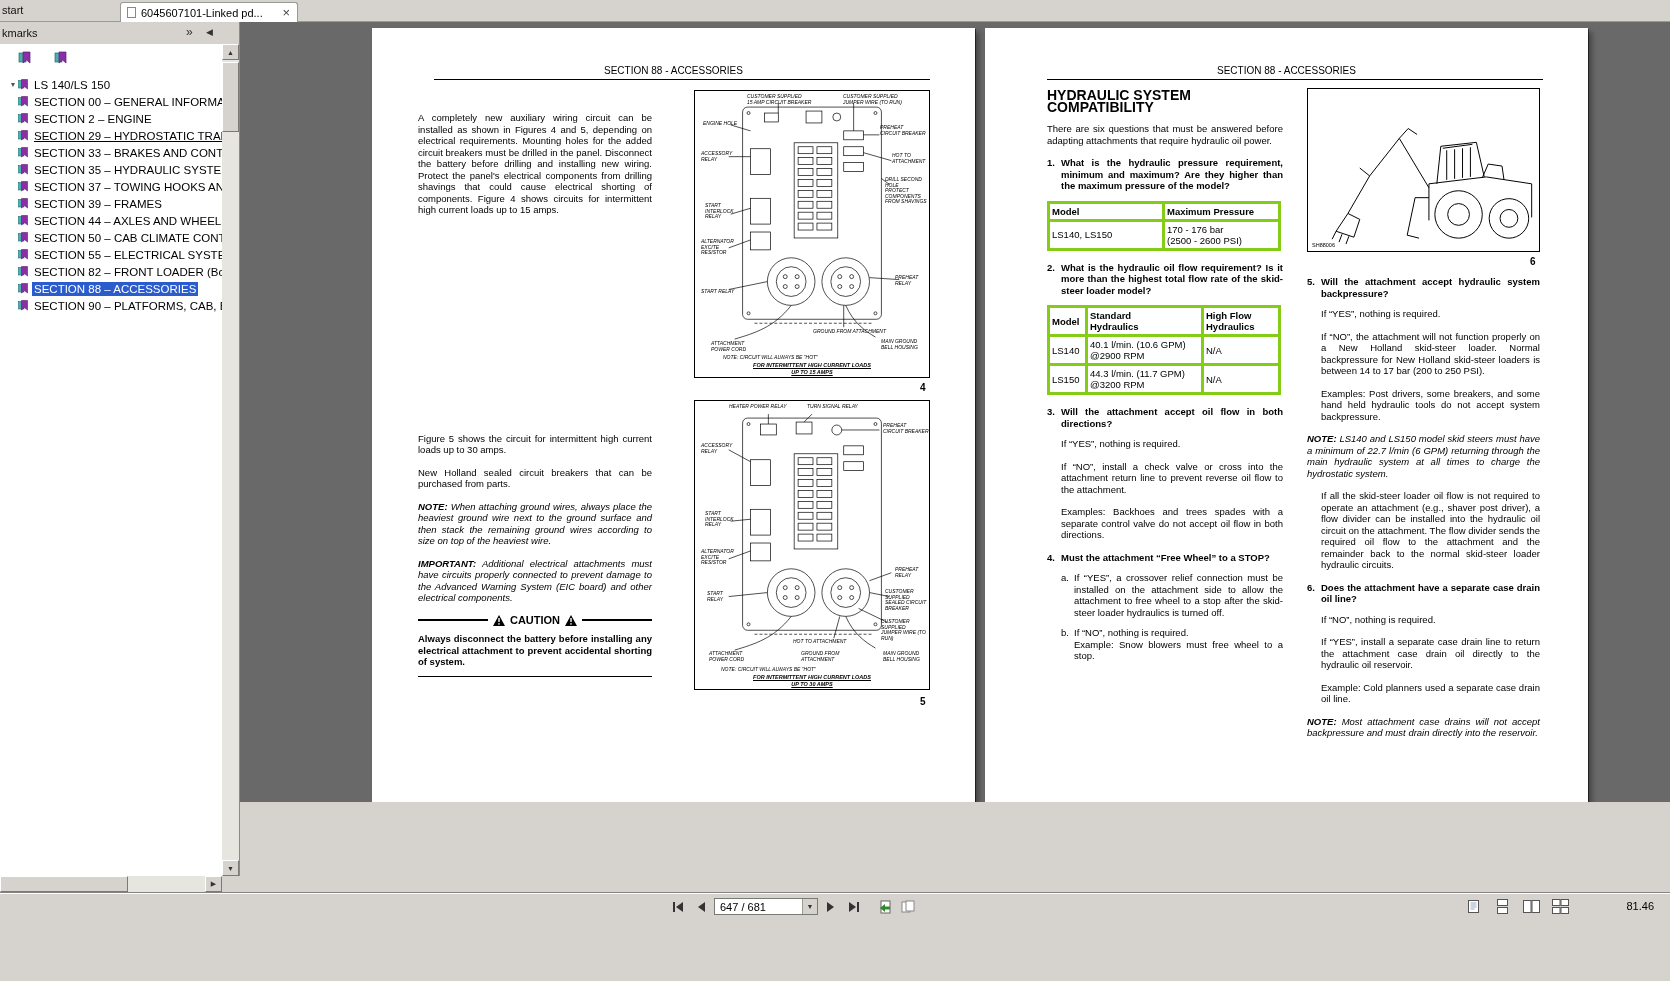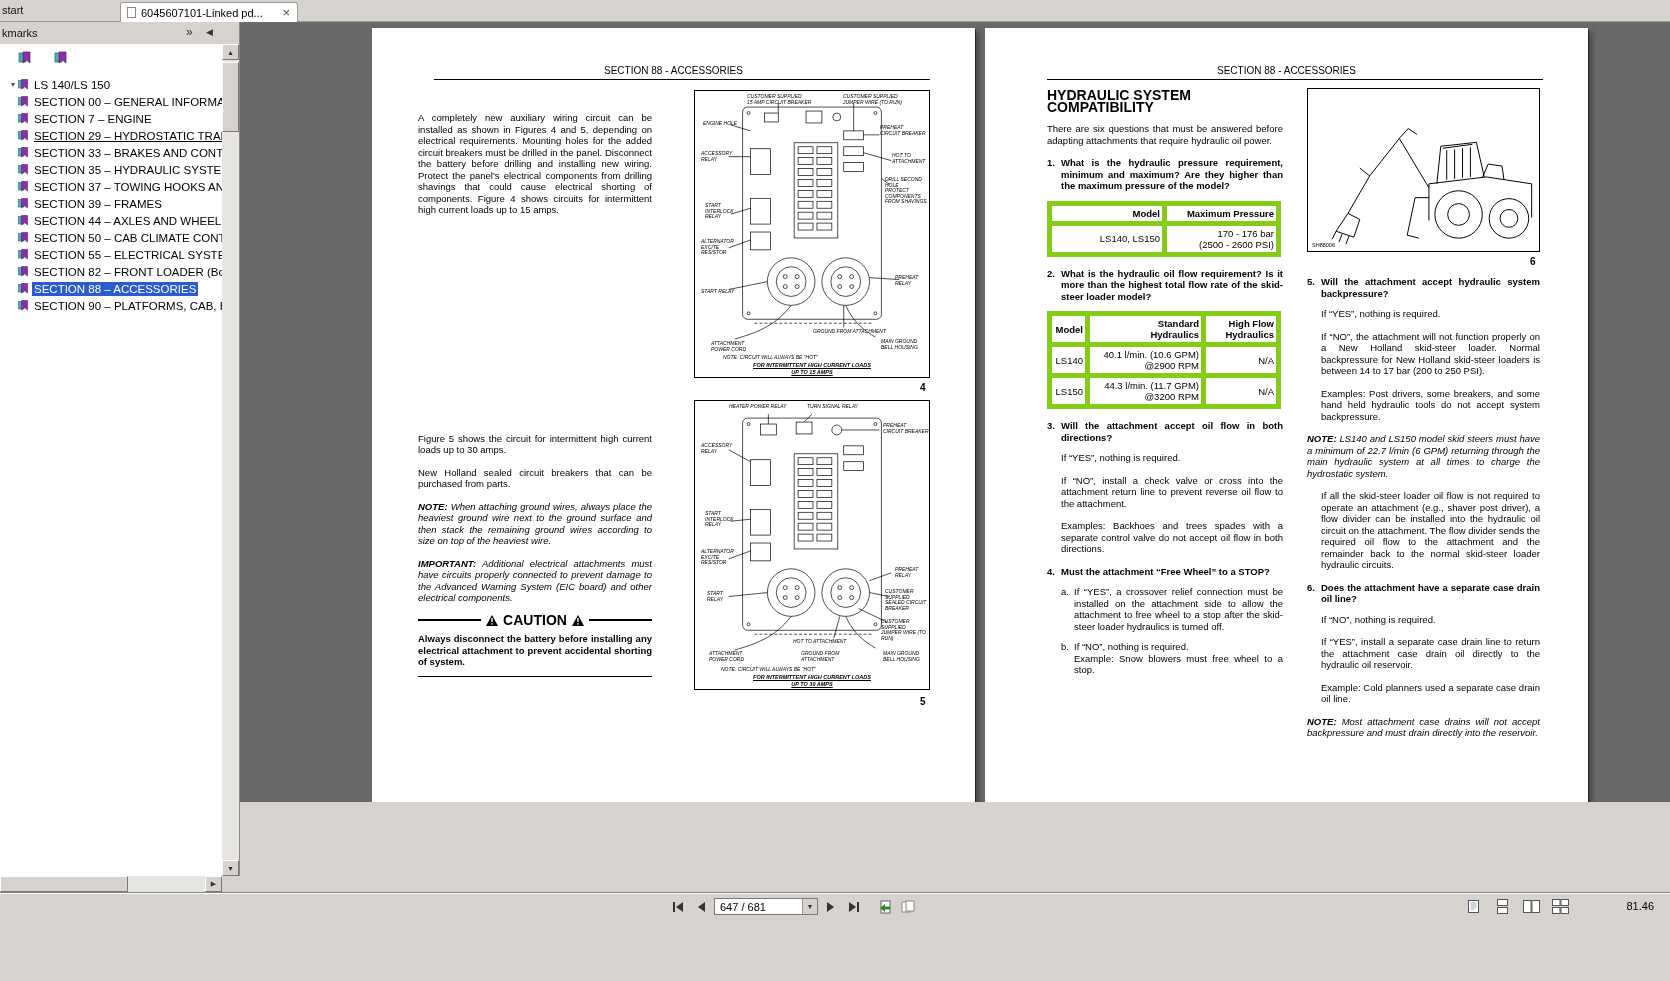--- a/index.html
+++ b/index.html
@@ -64,27 +64,27 @@
   .pre{white-space:pre-line;}
   .q{display:flex;font-weight:bold;margin:0 0 9px 0;}
   .qnum{width:14px;flex:none;}
   .qtext{flex:1;text-align:justify;}
   .sub{margin-left:14px;}
   .subq{display:flex;margin:0 0 9px 14px;}
   .qnum2{width:13px;flex:none;}
   .subq .stext{flex:1;text-align:justify;margin:0;}
 
   table.dtable{border-collapse:collapse;margin:0 0 11px 0;}
-  .dtable th,.dtable td{border:5px solid #84cc16;font-size:9.5px;line-height:11px;text-align:right;
+  .dtable th,.dtable td{border:3px solid #84cc16;font-size:9.5px;line-height:11px;text-align:left;
     vertical-align:middle;padding:2px 2px;font-weight:normal;}
   .dtable th{font-weight:bold;}
 
   .caution-row{display:flex;align-items:center;gap:5px;margin:2px 0 7px 0;}
   .cline{flex:1;border-top:2px solid #000;}
-  .ctitle{font-weight:bold;font-size:14px;}
+  .ctitle{font-weight:bold;font-size:11px;}
   .ctri{display:flex;}
   .end-rule{border-top:1px solid #000;margin-top:-3px;}
 
   
   .figbox{position:absolute;border:1px solid #000;background:#fff;overflow:hidden;}
   .fig-label{position:absolute;font-size:10px;font-weight:bold;}
   .callout{position:absolute;font-size:5px;line-height:5.6px;font-style:italic;white-space:pre-line;letter-spacing:0;}
   .fig-foot{position:absolute;left:0;right:0;text-align:center;font-size:5.5px;line-height:6.5px;
     font-weight:bold;font-style:italic;text-decoration:underline;white-space:pre-line;}
   .fig-code{position:absolute;left:4px;bottom:3px;font-size:5.5px;}
@@ -156,21 +156,21 @@
         </span>
       <span class="ti-label">SECTION 00 – GENERAL INFORMAT</span>
     </div>
     <div class="ti child">
       <span class="ti-icon">
           <svg width="10" height="11" viewBox="0 0 10 11">
             <rect x="0.5" y="1.5" width="5.5" height="7.5" fill="#49b0ae" stroke="#1d6e6e" stroke-width="0.6"></rect>
             <path d="M3.5 0.5h6v9.5L6.5 7.6 3.5 10z" fill="#8b2fa8" stroke="#5c1d72" stroke-width="0.6"></path>
           </svg>
         </span>
-      <span class="ti-label">SECTION 7 – ENGINE</span>
+      <span class="ti-label">SECTION 2 – ENGINE</span>
     </div>
     <div class="ti child uline">
       <span class="ti-icon">
           <svg width="10" height="11" viewBox="0 0 10 11">
             <rect x="0.5" y="1.5" width="5.5" height="7.5" fill="#49b0ae" stroke="#1d6e6e" stroke-width="0.6"></rect>
             <path d="M3.5 0.5h6v9.5L6.5 7.6 3.5 10z" fill="#8b2fa8" stroke="#5c1d72" stroke-width="0.6"></path>
           </svg>
         </span>
       <span class="ti-label">SECTION 29 – HYDROSTATIC TRAN</span>
     </div>

